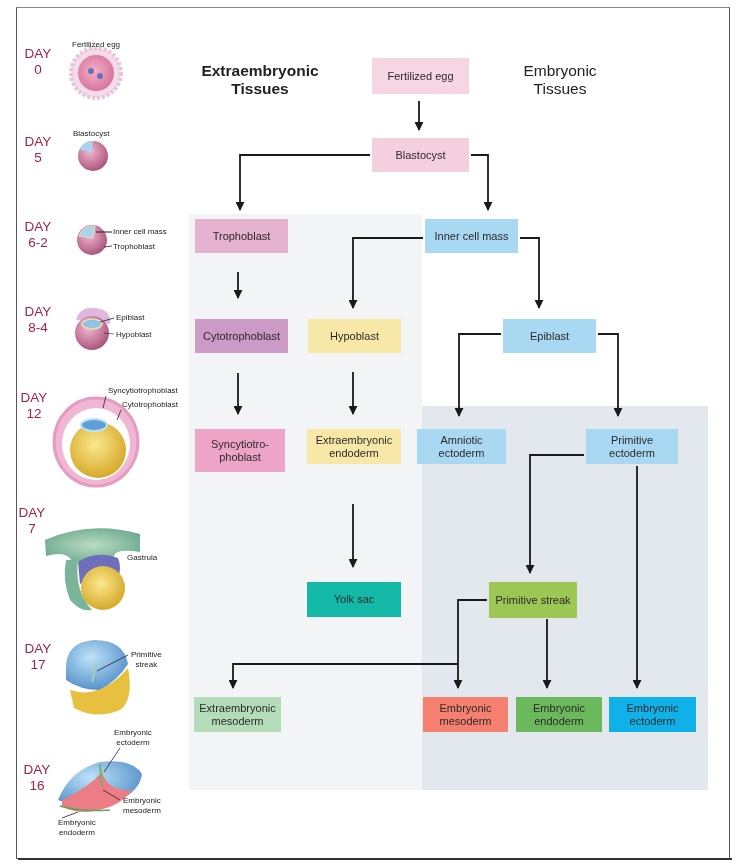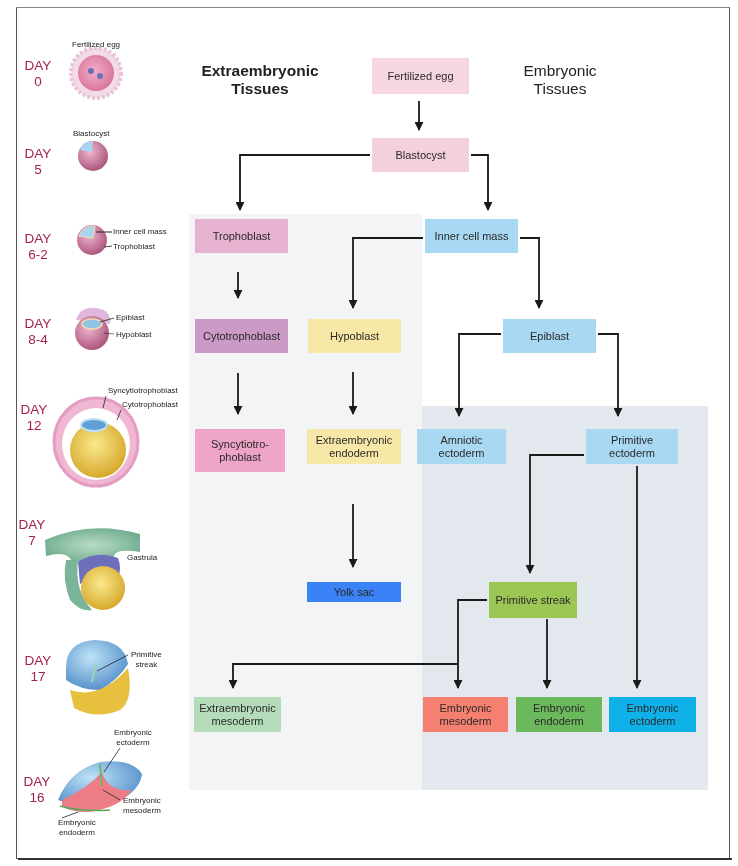--- a/index.html
+++ b/index.html
@@ -1,21 +1,21 @@
 <!DOCTYPE html>
 <html><head>
 <meta charset="utf-8">
 <style>
   html, body { margin:0; padding:0; background:#ffffff; }
   body { width:738px; height:866px; position:relative; overflow:hidden; font-family:"Liberation Sans", sans-serif; color:#1a1a1a; }
   .frame { position:absolute; left:16px; top:7px; width:714px; height:852px; border:1px solid #555; border-top-color:#888; box-sizing:border-box; background:#fff; }
   .frame-shadow { position:absolute; left:18px; top:858px; width:714px; height:2px; background:#333; }
   .abs { position:absolute; }
   .region { position:absolute; }
-  .day { position:absolute; color:#a3224a; font-size:13.5px; line-height:16px; text-align:center; width:44px; font-family:"Liberation Sans", sans-serif;margin-top:12px; }
+  .day { position:absolute; color:#a3224a; font-size:13.5px; line-height:16px; text-align:center; width:44px; font-family:"Liberation Sans", sans-serif; }
   .illus-label { position:absolute; font-size:8px; color:#222; white-space:nowrap; line-height:10px; }
   .heading { position:absolute; font-size:15.5px; line-height:18px; text-align:center; font-weight:bold; color:#222; }
   .heading.light { font-weight:normal; }
   .box { position:absolute; display:flex; align-items:center; justify-content:center; text-align:center; font-size:11px; line-height:13px; color:#2a2a2a; box-sizing:border-box; padding:2px; }
   svg.arrows { position:absolute; left:0; top:0; width:738px; height:866px; pointer-events:none; }
   .copyright { position:absolute; left:-6px; top:805px; font-size:6.5px; color:#777; transform:rotate(-90deg); transform-origin:left top; white-space:nowrap; }
 </style>
 </head>
 <body>
 
@@ -232,21 +232,21 @@
       <div>Amniotic</div>
       <div>ectoderm</div>
     </div>
   </div>
 <div class="box" id="n-primitive_ectoderm" style="left: 586px; top: 429px; width: 92px; height: 35px; background: rgb(168, 216, 242);">
     <div>
       <div>Primitive</div>
       <div>ectoderm</div>
     </div>
   </div>
-<div class="box" id="n-yolk_sac" style="left: 307px; top: 582px; width: 94px; height: 20px; background: #3b82f6;">
+<div class="box" id="n-yolk_sac" style="left: 307px; top: 582px; width: 94px; height: 35px; background: #14b8a6;">
     <div>
       <div>Yolk sac</div>
     </div>
   </div>
 <div class="box" id="n-primitive_streak" style="left: 489px; top: 582px; width: 88px; height: 36px; background: rgb(156, 199, 85);">
     <div>
       <div>Primitive streak</div>
     </div>
   </div>
 <div class="box" id="n-extraembryonic_mesoderm" style="left: 194px; top: 697px; width: 87px; height: 35px; background: rgb(180, 220, 184);">

